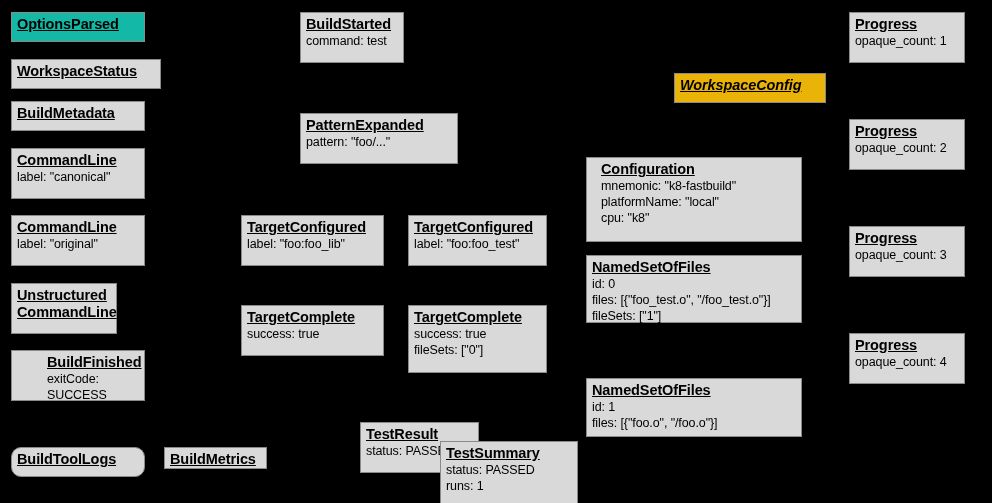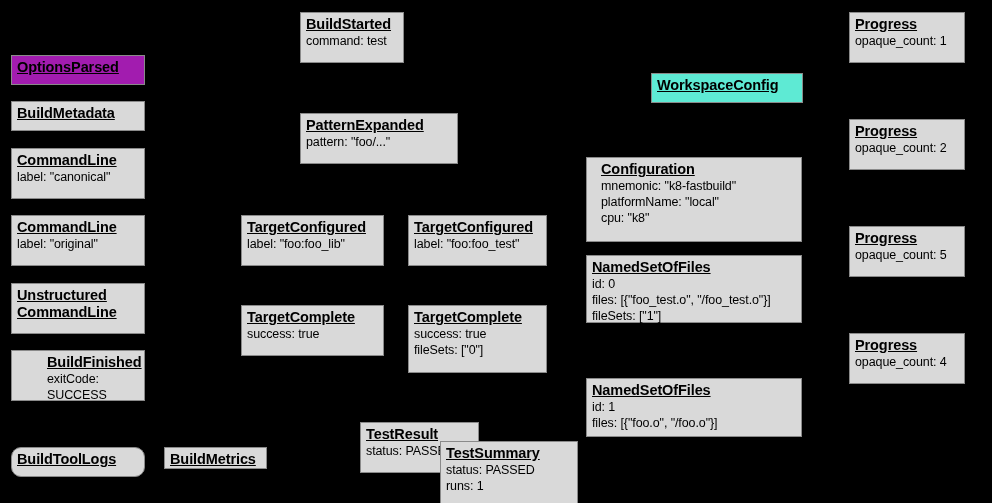--- a/index.html
+++ b/index.html
@@ -38,35 +38,38 @@
     line-height: 16px;
     white-space: pre-line;
     letter-spacing: -0.1px;
   }
   .node-fields:empty { display: none; }
 </style>
 </head>
 <body>
 
 <div id="canvas">
-    <div class="node" style="left: 11px; top: 12px; width: 134px; height: 30px; background: #a21caf; border-color: rgb(138, 138, 138); color: rgb(0, 0, 0); margin-top: 43px;">
+    <div class="node" style="left: 11px; top: 12px; width: 134px; height: 30px; background: #14b8a6; border-color: rgb(138, 138, 138); color: rgb(0, 0, 0);">
       <div class="node-title">OptionsParsed</div>
+    </div>
+    <div class="node" style="left: 11px; top: 59px; width: 150px; height: 30px; background: rgb(217, 217, 217); border-color: rgb(138, 138, 138); color: rgb(0, 0, 0);">
+      <div class="node-title">WorkspaceStatus</div>
     </div>
     <div class="node" style="left: 11px; top: 101px; width: 134px; height: 30px; background: rgb(217, 217, 217); border-color: rgb(138, 138, 138); color: rgb(0, 0, 0);">
       <div class="node-title">BuildMetadata</div>
     </div>
     <div class="node" style="left: 11px; top: 148px; width: 134px; height: 51px; background: rgb(217, 217, 217); border-color: rgb(138, 138, 138); color: rgb(0, 0, 0);">
       <div class="node-title">CommandLine</div>
       <div class="node-fields">label: "canonical"</div>
     </div>
     <div class="node" style="left: 11px; top: 215px; width: 134px; height: 51px; background: rgb(217, 217, 217); border-color: rgb(138, 138, 138); color: rgb(0, 0, 0);">
       <div class="node-title">CommandLine</div>
       <div class="node-fields">label: "original"</div>
     </div>
-    <div class="node" style="left: 11px; top: 283px; width: 134px; height: 51px; background: rgb(217, 217, 217); border-color: rgb(138, 138, 138); color: rgb(0, 0, 0);">
+    <div class="node" style="left: 11px; top: 283px; width: 106px; height: 51px; background: rgb(217, 217, 217); border-color: rgb(138, 138, 138); color: rgb(0, 0, 0);">
       <div class="node-title">Unstructured
 CommandLine</div>
     </div>
     <div class="node" style="left: 11px; top: 350px; width: 134px; height: 51px; background: rgb(217, 217, 217); border-color: rgb(138, 138, 138); color: rgb(0, 0, 0); padding-left: 35px;">
       <div class="node-title">BuildFinished</div>
       <div class="node-fields">exitCode: SUCCESS</div>
     </div>
     <div class="node" style="left: 11px; top: 447px; width: 134px; height: 30px; background: rgb(217, 217, 217); border-color: rgb(138, 138, 138); color: rgb(0, 0, 0); border-radius: 10px;">
       <div class="node-title">BuildToolLogs</div>
     </div>
@@ -100,21 +103,21 @@
     </div>
     <div class="node" style="left: 312px; top: 422px; width: 119px; height: 51px; background: rgb(217, 217, 217); border-color: rgb(138, 138, 138); color: rgb(0, 0, 0); margin-left: 48px;">
       <div class="node-title">TestResult</div>
       <div class="node-fields">status: PASSED</div>
     </div>
     <div class="node" style="left: 440px; top: 405px; width: 138px; height: 68px; background: rgb(217, 217, 217); border-color: rgb(138, 138, 138); color: rgb(0, 0, 0); margin-top: 36px;">
       <div class="node-title">TestSummary</div>
       <div class="node-fields">status: PASSED
 runs: 1</div>
     </div>
-    <div class="node" style="left: 651px; top: 73px; width: 152px; height: 30px; background: #5eead4; border-color: rgb(138, 138, 138); color: rgb(0, 0, 0);">
+    <div class="node" style="left: 674px; top: 73px; width: 152px; height: 30px; background: #eab308; border-color: rgb(138, 138, 138); color: rgb(0, 0, 0); font-style: italic;">
       <div class="node-title">WorkspaceConfig</div>
     </div>
     <div class="node" style="left: 586px; top: 157px; width: 216px; height: 85px; background: rgb(217, 217, 217); border-color: rgb(138, 138, 138); color: rgb(0, 0, 0); padding-left: 14px;">
       <div class="node-title">Configuration</div>
       <div class="node-fields">mnemonic: "k8-fastbuild"
 platformName: "local"
 cpu: "k8"</div>
     </div>
     <div class="node" style="left: 586px; top: 255px; width: 216px; height: 68px; background: rgb(217, 217, 217); border-color: rgb(138, 138, 138); color: rgb(0, 0, 0);">
       <div class="node-title">NamedSetOfFiles</div>
@@ -130,19 +133,19 @@
     <div class="node" style="left: 849px; top: 12px; width: 116px; height: 51px; background: rgb(217, 217, 217); border-color: rgb(138, 138, 138); color: rgb(0, 0, 0);">
       <div class="node-title">Progress</div>
       <div class="node-fields">opaque_count: 1</div>
     </div>
     <div class="node" style="left: 849px; top: 119px; width: 116px; height: 51px; background: rgb(217, 217, 217); border-color: rgb(138, 138, 138); color: rgb(0, 0, 0);">
       <div class="node-title">Progress</div>
       <div class="node-fields">opaque_count: 2</div>
     </div>
     <div class="node" style="left: 849px; top: 226px; width: 116px; height: 51px; background: rgb(217, 217, 217); border-color: rgb(138, 138, 138); color: rgb(0, 0, 0);">
       <div class="node-title">Progress</div>
-      <div class="node-fields">opaque_count: 5</div>
+      <div class="node-fields">opaque_count: 3</div>
     </div>
     <div class="node" style="left: 849px; top: 333px; width: 116px; height: 51px; background: rgb(217, 217, 217); border-color: rgb(138, 138, 138); color: rgb(0, 0, 0);">
       <div class="node-title">Progress</div>
       <div class="node-fields">opaque_count: 4</div>
     </div>
   </div>
 
 </body></html>

